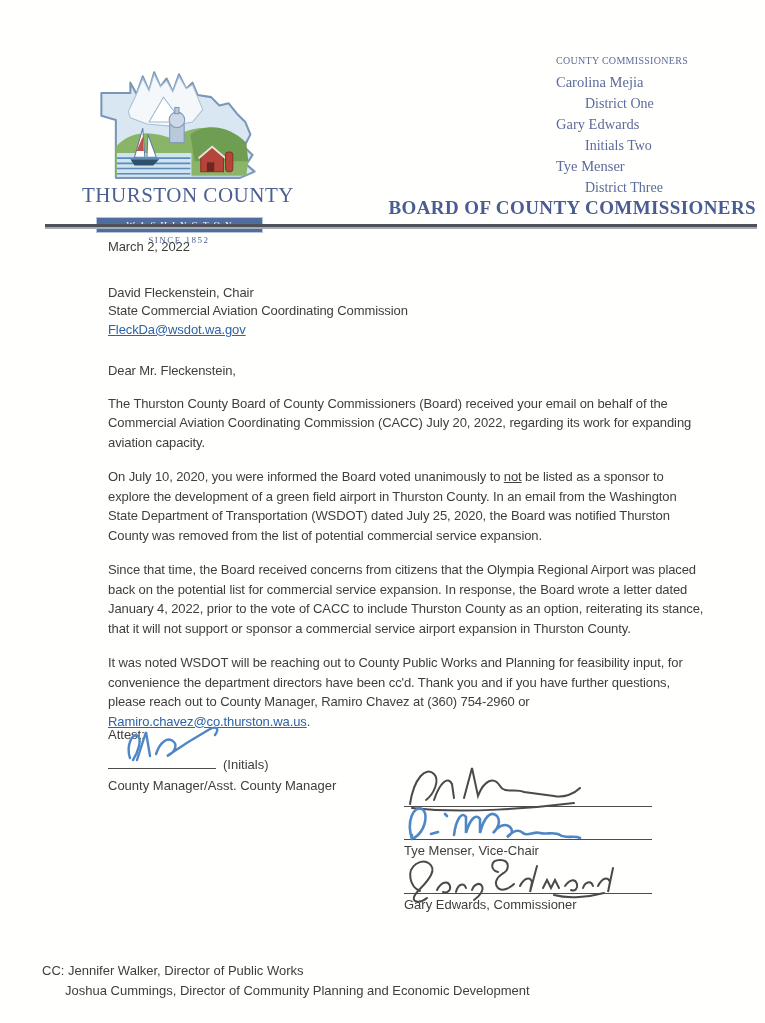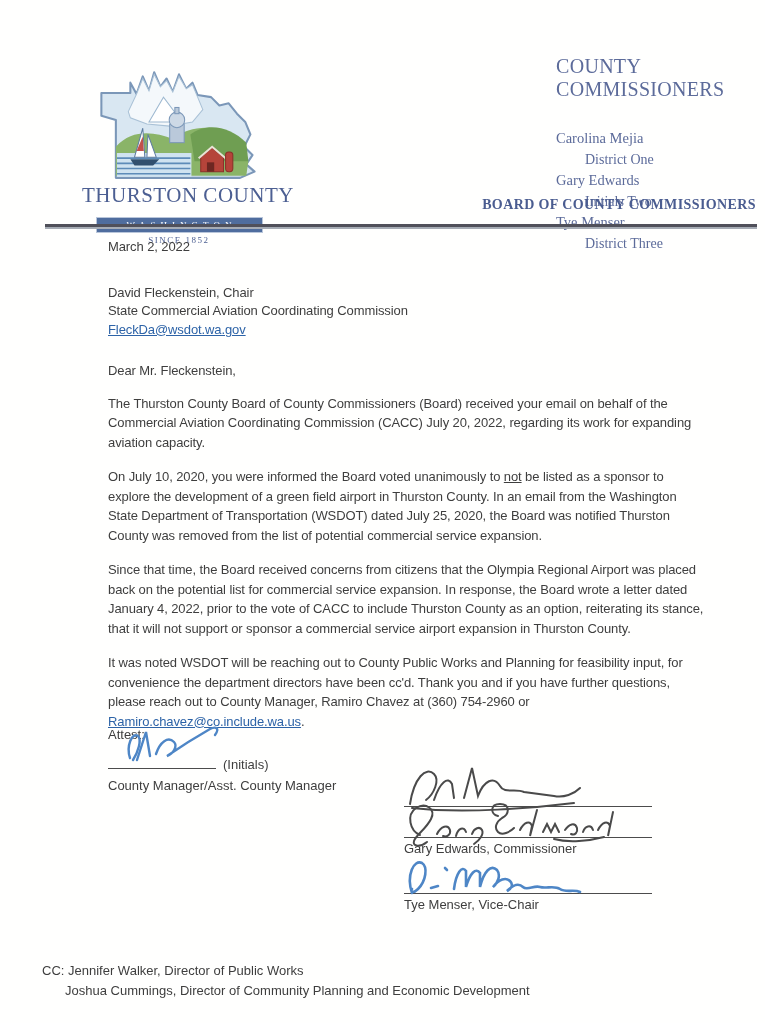--- a/index.html
+++ b/index.html
@@ -9,26 +9,26 @@
   }
   
   .logo-block { position:absolute; left:82px; top:64px; width:194px; text-align:center; }
   .logo-art { display:block; margin:0 auto; }
   .logo-name { font-family:"Liberation Serif", serif; font-size:21px; color:#4c5f92; letter-spacing:.5px; white-space:nowrap; margin-top:1px; }
   .logo-banner { margin:10px auto 0; width:160px; background:#4f6d9e; color:#ffffff; font-family:"Liberation Serif", serif;
     font-size:9px; letter-spacing:5px; padding:2px 0 2px 5px; text-align:center; box-shadow:0 0 0 1px #b9c6da; }
   .logo-since { font-family:"Liberation Serif", serif; font-size:9px; color:#4c5f92; letter-spacing:1.5px; margin-top:3px; }
   
   .comm-block { position:absolute; left:556px; top:55px; font-family:"Liberation Serif", serif; color:#5c6b9a; }
-  .comm-title { font-size:20px; letter-spacing:.3px; margin-bottom:27px; }
+  .comm-title { font-size:10px; letter-spacing:.3px; margin-bottom:6px; }
   .comm-name { font-size:14.5px; line-height:21px; }
   .comm-district { font-size:14px; line-height:21px; padding-left:29px; }
   
   .board-title { position:absolute; right:9px; top:197px; font-family:"Liberation Serif", serif; font-weight:bold;
-    font-size:14px; color:#4a5c90; letter-spacing:.4px; white-space:nowrap; }
+    font-size:19px; color:#4a5c90; letter-spacing:.4px; white-space:nowrap; }
   .header-rule { position:absolute; left:45px; right:8px; top:224px; height:0;
     border-top:3px solid #50505a; box-shadow:0 2px 0 #a6acb5; }
   
   .letter-body { position:absolute; left:108px; top:237px; width:600px; font-size:13px; line-height:19.5px; letter-spacing:-.1px; }
   .letter-body p { margin:0 0 15px; }
   .date { margin-bottom:27px; }
   .recipient { line-height:18.5px; margin-bottom:22px; }
   .salutation { margin-bottom:13px; }
   .doc-link { color:#2d63a7; text-decoration:underline; cursor:pointer; }
   .uline { text-decoration:underline; }
@@ -104,21 +104,21 @@
     <div class="date">March 2, 2022</div>
     <div class="recipient">
       <div>David Fleckenstein, Chair</div>
       <div>State Commercial Aviation Coordinating Commission</div>
       <div><a class="doc-link">FleckDa@wsdot.wa.gov</a></div>
     </div>
     <div class="salutation">Dear Mr. Fleckenstein,</div>
     <p>The Thurston County Board of County Commissioners (Board) received your email on behalf of the Commercial Aviation Coordinating Commission (CACC) July 20, 2022, regarding its work for expanding aviation capacity.</p>
     <p><span>On July 10, 2020, you were informed the Board voted unanimously to </span><span class="uline">not</span><span> be listed as a sponsor to explore the development of a green field airport in Thurston County. In an email from the Washington State Department of Transportation (WSDOT) dated July 25, 2020, the Board was notified Thurston County was removed from the list of potential commercial service expansion.</span></p>
     <p>Since that time, the Board received concerns from citizens that the Olympia Regional Airport was placed back on the potential list for commercial service expansion. In response, the Board wrote a letter dated January 4, 2022, prior to the vote of CACC to include Thurston County as an option, reiterating its stance, that it will not support or sponsor a commercial service airport expansion in Thurston County.</p>
-    <p><span>It was noted WSDOT will be reaching out to County Public Works and Planning for feasibility input, for convenience the department directors have been cc'd. Thank you and if you have further questions, please reach out to County Manager, Ramiro Chavez at (360) 754-2960 or </span><a class="doc-link">Ramiro.chavez@co.include.wa.us</a><span>.</span></p>
+    <p><span>It was noted WSDOT will be reaching out to County Public Works and Planning for feasibility input, for convenience the department directors have been cc'd. Thank you and if you have further questions, please reach out to County Manager, Ramiro Chavez at (360) 754-2960 or </span><a class="doc-link">Ramiro.chavez@co.thurston.wa.us</a><span>.</span></p>
   </div>
 
   <div class="attest-block">
     <div>Attest:</div>
     <svg class="attest-sig" width="112" height="42" viewBox="0 0 112 42">
       <g fill="none" stroke="#4e86c6" stroke-width="2.4" stroke-linecap="round">
         <path d="M20,38 C16,26 22,12 28,16 C32,20 28,32 23,40"></path>
         <path d="M27,40 L36,12 L40,36"></path>
         <path d="M46,34 C50,22 58,16 64,22 C68,26 63,34 57,36 C70,27 86,17 100,9 C106,6 110,8 105,15"></path>
       </g>
@@ -138,54 +138,54 @@
             <path d="M6,44 C10,18 22,6 30,14 C36,20 30,34 22,40"></path>
             <path d="M30,40 C36,22 44,16 48,24 L50,38"></path>
             <path d="M60,38 L68,8 L74,36 C80,20 90,16 96,26 C100,34 112,28 120,32 L150,36 C160,38 170,34 176,28"></path>
             <path d="M8,48 C60,54 130,48 170,43"></path>
           </g>
         </svg>
       </div>
     </div>
 
     <div class="sig-item">
+      <div class="sig-rule" style="height:32px;">
+        <svg width="190" height="44" viewBox="0 0 190 44">
+          <g fill="none" stroke="#4e86c6" stroke-width="2.6" stroke-linecap="round">
+            <path d="M8,38 C2,20 10,4 18,8 C24,12 22,26 14,34 C10,38 6,38 8,34"></path>
+            <path d="M27,33 L34,31"></path>
+            <path d="M41,13 L43,15"></path>
+            <path d="M50,34 C52,18 58,10 62,16 L62,32 C66,18 72,12 76,18 L76,32 C80,16 87,9 93,15 C97,20 94,28 89,32 C95,24 102,22 106,26 C110,30 107,34 103,36 C109,30 115,28 119,32 C123,36 130,30 136,32 C142,34 150,30 156,34 C162,38 170,34 176,37"></path>
+          </g>
+        </svg>
+      </div>
+      <div class="sig-name">Tye Menser, Vice-Chair</div>
+    </div>
+
+    <div class="sig-item">
       <div class="sig-rule" style="height:30px;">
         <svg width="210" height="46" viewBox="0 0 210 46">
           <g fill="none" stroke="#4a4a4a" stroke-width="2" stroke-linecap="round">
             <path d="M16,38 C6,34 2,18 12,11 C22,5 32,12 27,22 C22,32 12,38 10,44 C8,50 17,50 23,45"></path>
             <path d="M33,37 C37,29 44,27 46,33 C47,37 43,41 39,39"></path>
             <path d="M52,39 C54,31 60,29 62,35"></path>
             <path d="M68,37 C70,31 76,29 78,33 C80,37 76,43 70,47"></path>
             <path d="M94,19 C86,17 86,7 96,7 C106,7 106,17 98,21 C92,25 90,31 94,35 C98,39 106,35 110,31"></path>
             <path d="M116,33 C120,25 126,23 128,29 L126,39 L133,13"></path>
             <path d="M139,35 L143,27 L147,35 L151,27 L155,35"></path>
             <path d="M161,33 C165,27 171,25 173,31 C174,35 171,39 167,37"></path>
             <path d="M179,35 C181,29 187,27 189,33"></path>
             <path d="M194,33 C198,25 204,23 206,29 L204,39 L209,15"></path>
             <path d="M150,42 C165,46 185,44 200,40"></path>
           </g>
         </svg>
       </div>
       <div class="sig-name">Gary Edwards, Commissioner</div>
     </div>
 
-    <div class="sig-item">
-      <div class="sig-rule" style="height:32px;">
-        <svg width="190" height="44" viewBox="0 0 190 44">
-          <g fill="none" stroke="#4e86c6" stroke-width="2.6" stroke-linecap="round">
-            <path d="M8,38 C2,20 10,4 18,8 C24,12 22,26 14,34 C10,38 6,38 8,34"></path>
-            <path d="M27,33 L34,31"></path>
-            <path d="M41,13 L43,15"></path>
-            <path d="M50,34 C52,18 58,10 62,16 L62,32 C66,18 72,12 76,18 L76,32 C80,16 87,9 93,15 C97,20 94,28 89,32 C95,24 102,22 106,26 C110,30 107,34 103,36 C109,30 115,28 119,32 C123,36 130,30 136,32 C142,34 150,30 156,34 C162,38 170,34 176,37"></path>
-          </g>
-        </svg>
-      </div>
-      <div class="sig-name">Tye Menser, Vice-Chair</div>
-    </div>
-
   </div>
 
   <div class="cc-block">
     <div>CC: Jennifer Walker, Director of Public Works</div>
     <div class="cc-line2">Joshua Cummings, Director of Community Planning and Economic Development</div>
   </div>
 
 </div>
 
 </body></html>

